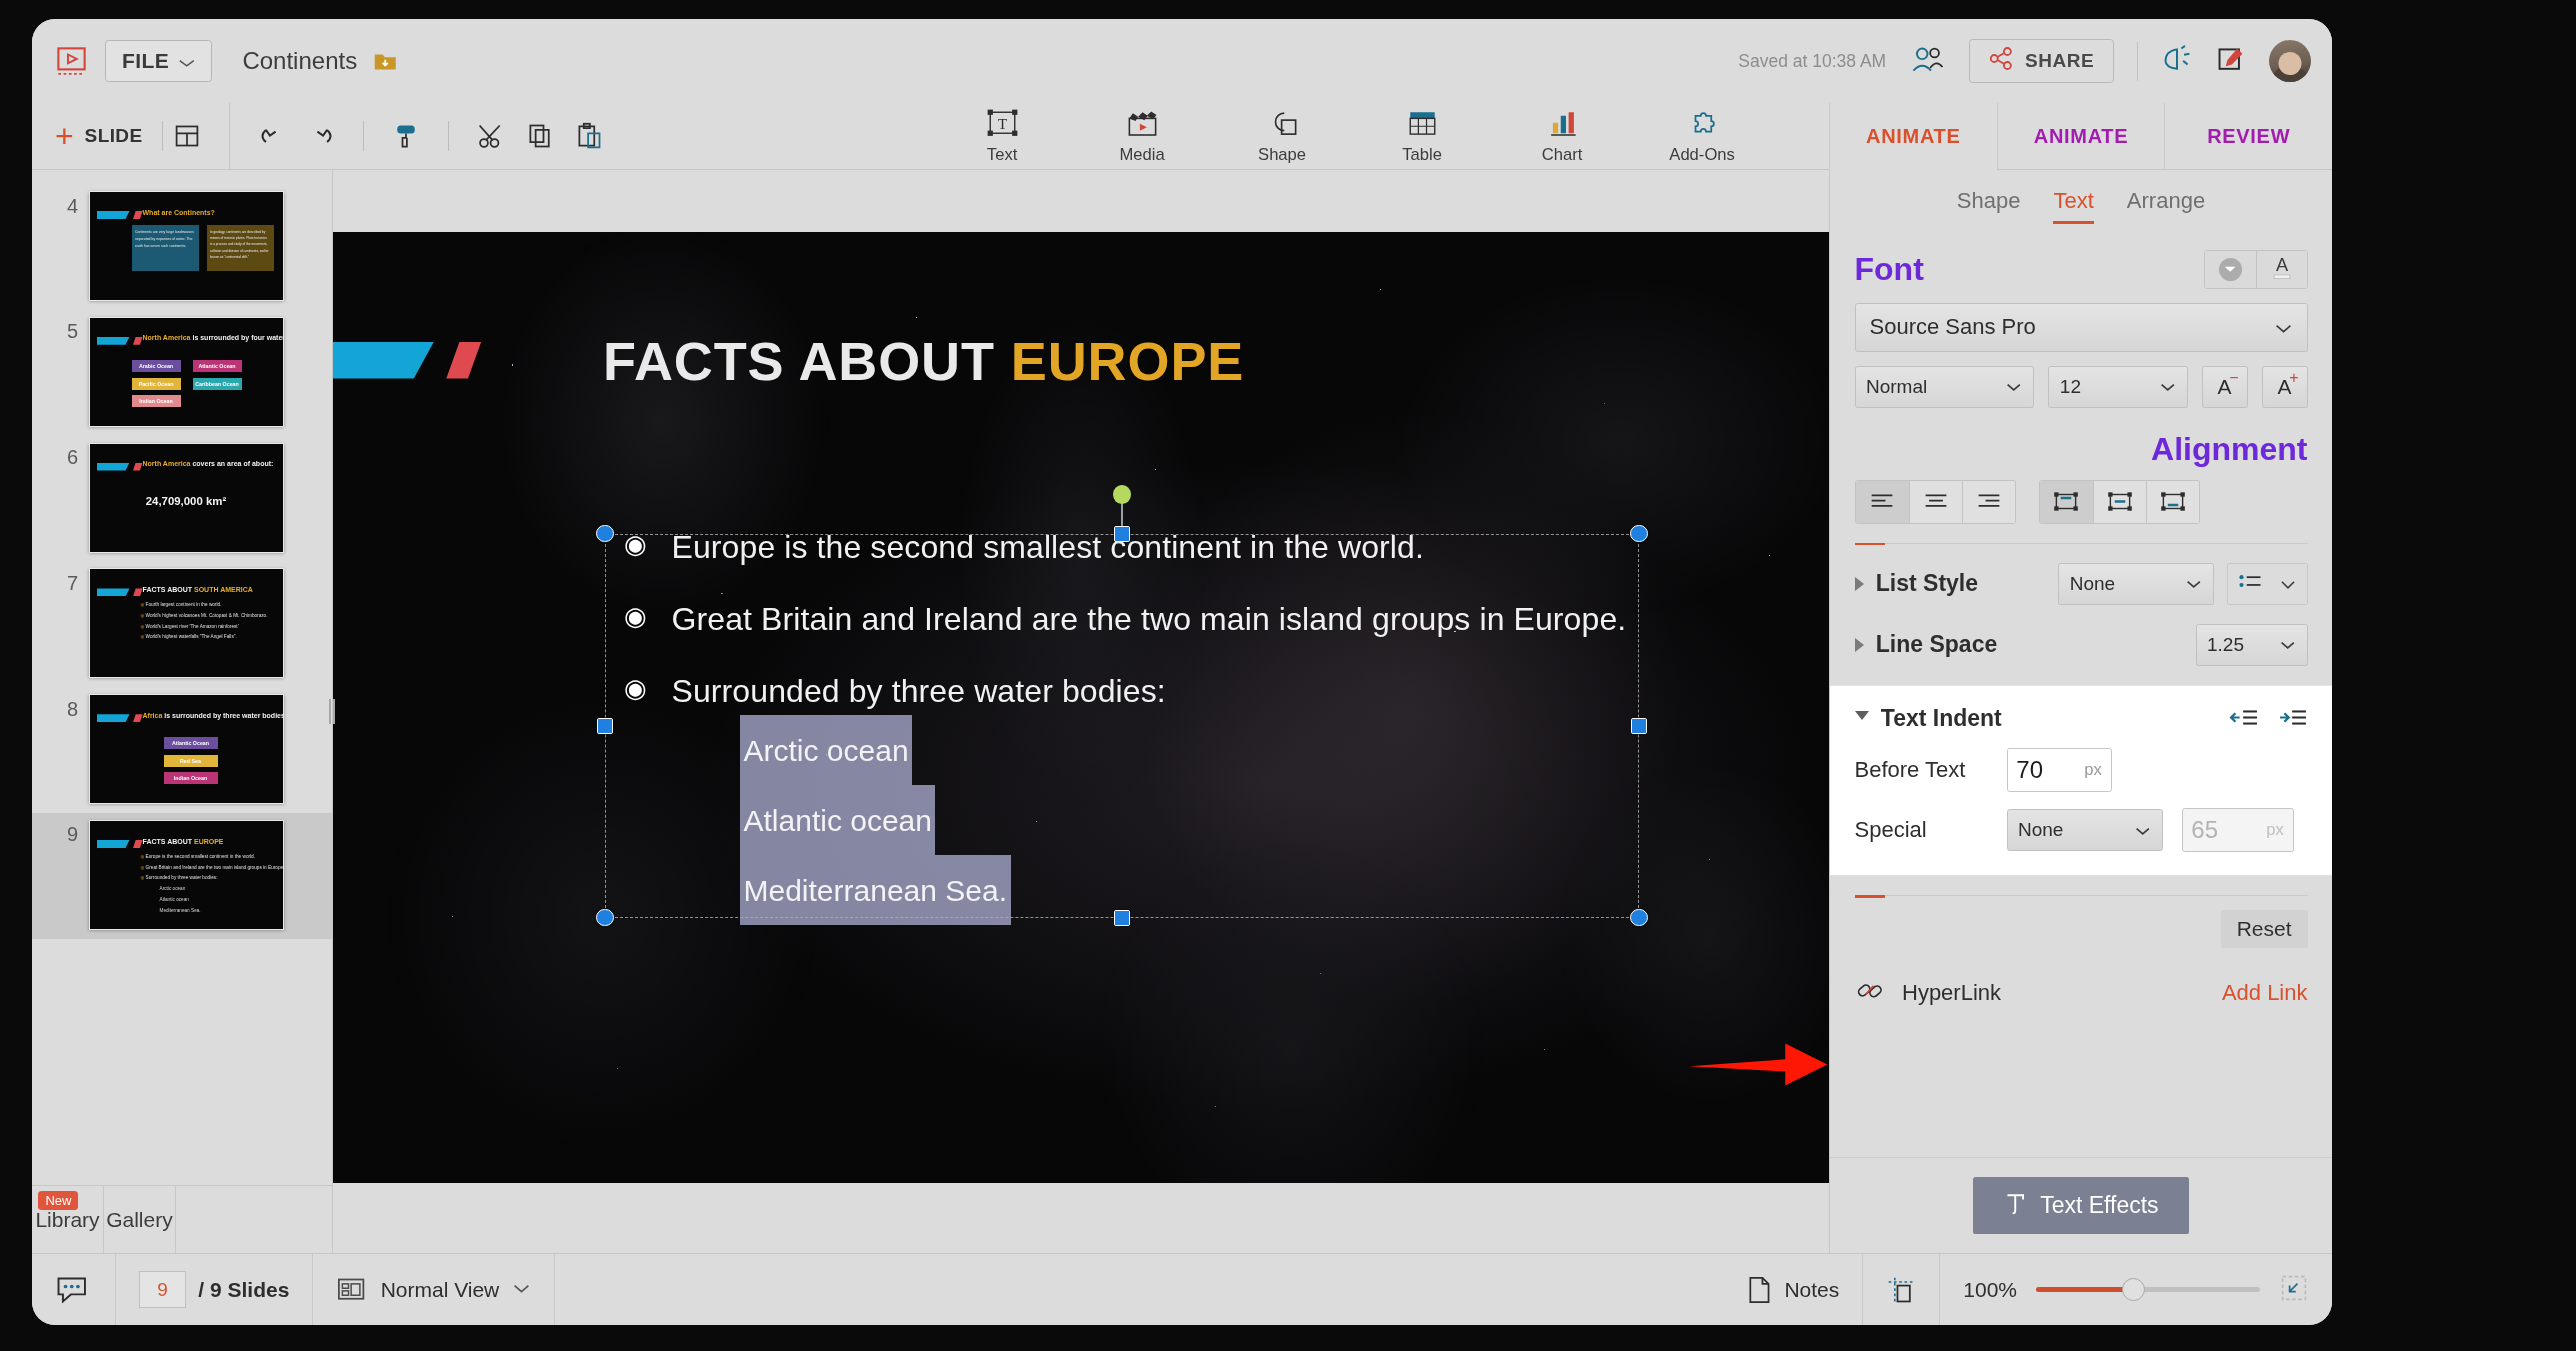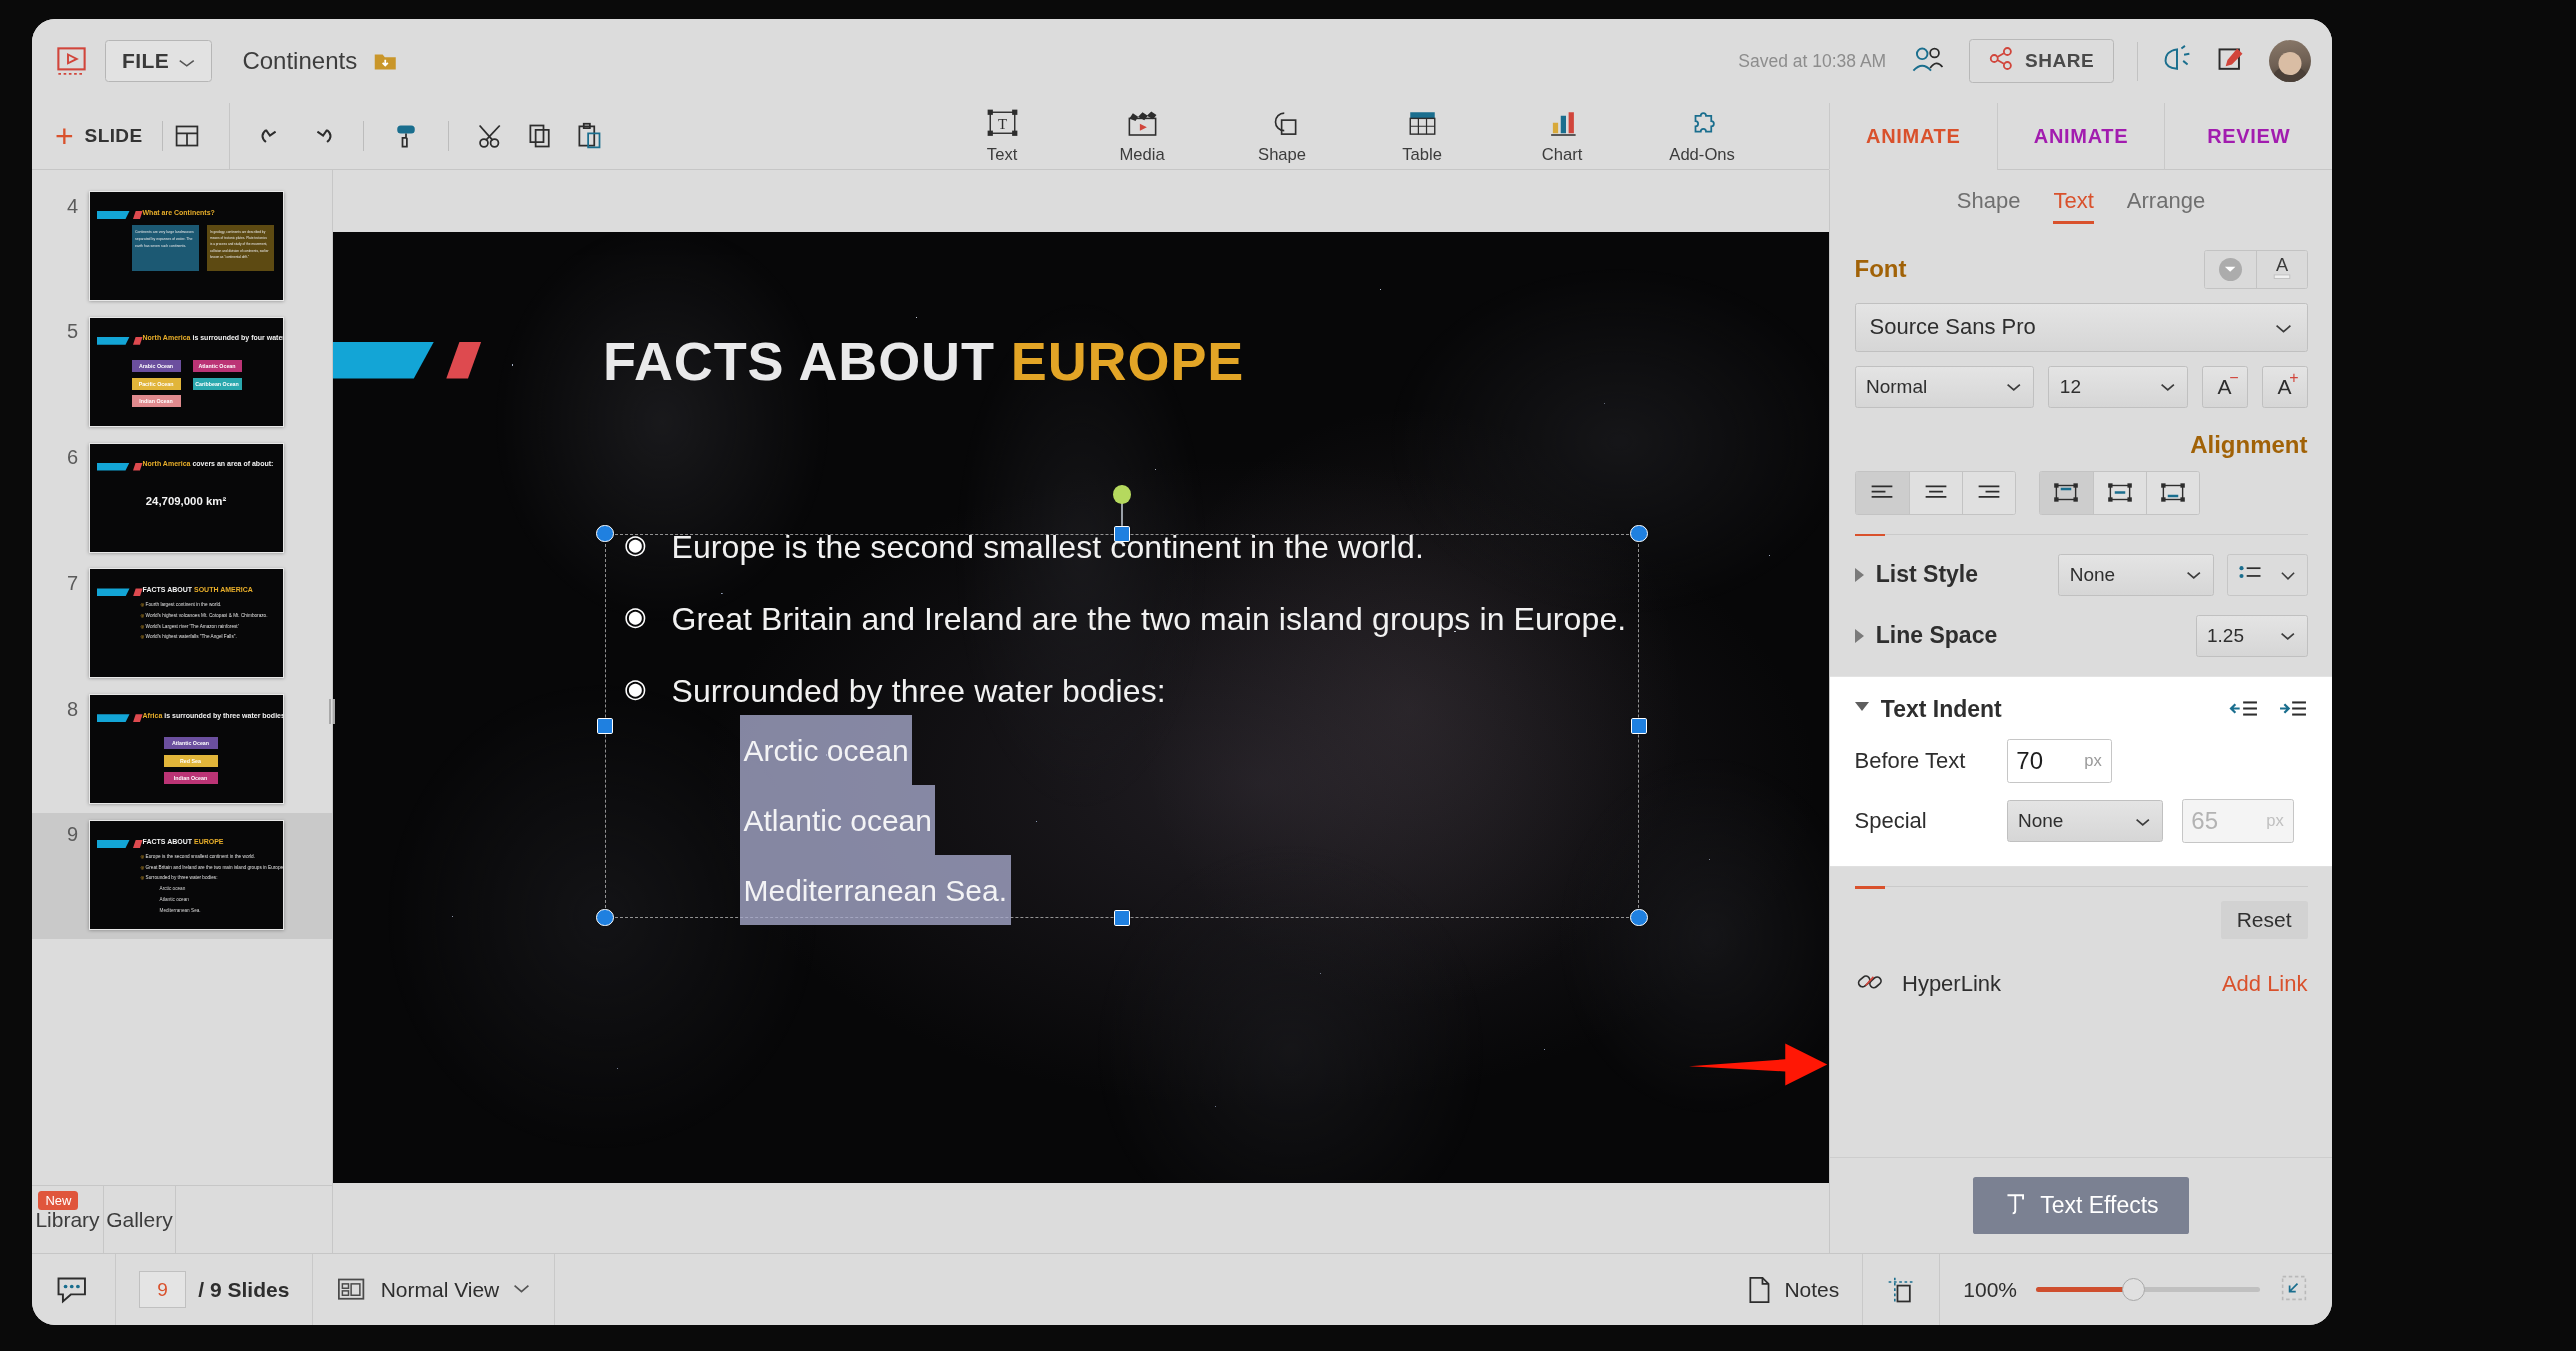--- a/index.html
+++ b/index.html
@@ -333,21 +333,21 @@
     padding: 17.5px 0 7px 0;
   }
   .sub-tab { font-size: 22px; color: #6f6f6f; padding-bottom: 7px; }
   .sub-tab.active { color: #d9512c; border-bottom: 3.5px solid #d9512c; }
 
   .sec { padding: 0 24.5px; }
   .sec-head {
     display:flex; align-items:center; justify-content:space-between;
     margin-top: 19px;
   }
-  .sec-title { font-size: 24px; font-weight: bold; color: #a16207; }
+  .sec-title { font-size: 32px; font-weight: bold; color: #6d28d9; }
   .font-color-grp { display:flex; border:0.9px solid #c3c3c3; border-radius:2.6px;
                     overflow:hidden; }
   .fc-cell { width:51px; height:37px; background:#dadada;
              display:flex; align-items:center; justify-content:center; }
   .fc-cell + .fc-cell { border-left:0.9px solid #c3c3c3; }
   .caret-circle { width:23px;height:23px;border-radius:50%;background:#acacac;
                   display:flex;align-items:center;justify-content:center; }
 
   .select {
     display:flex; align-items:center; justify-content:space-between;

